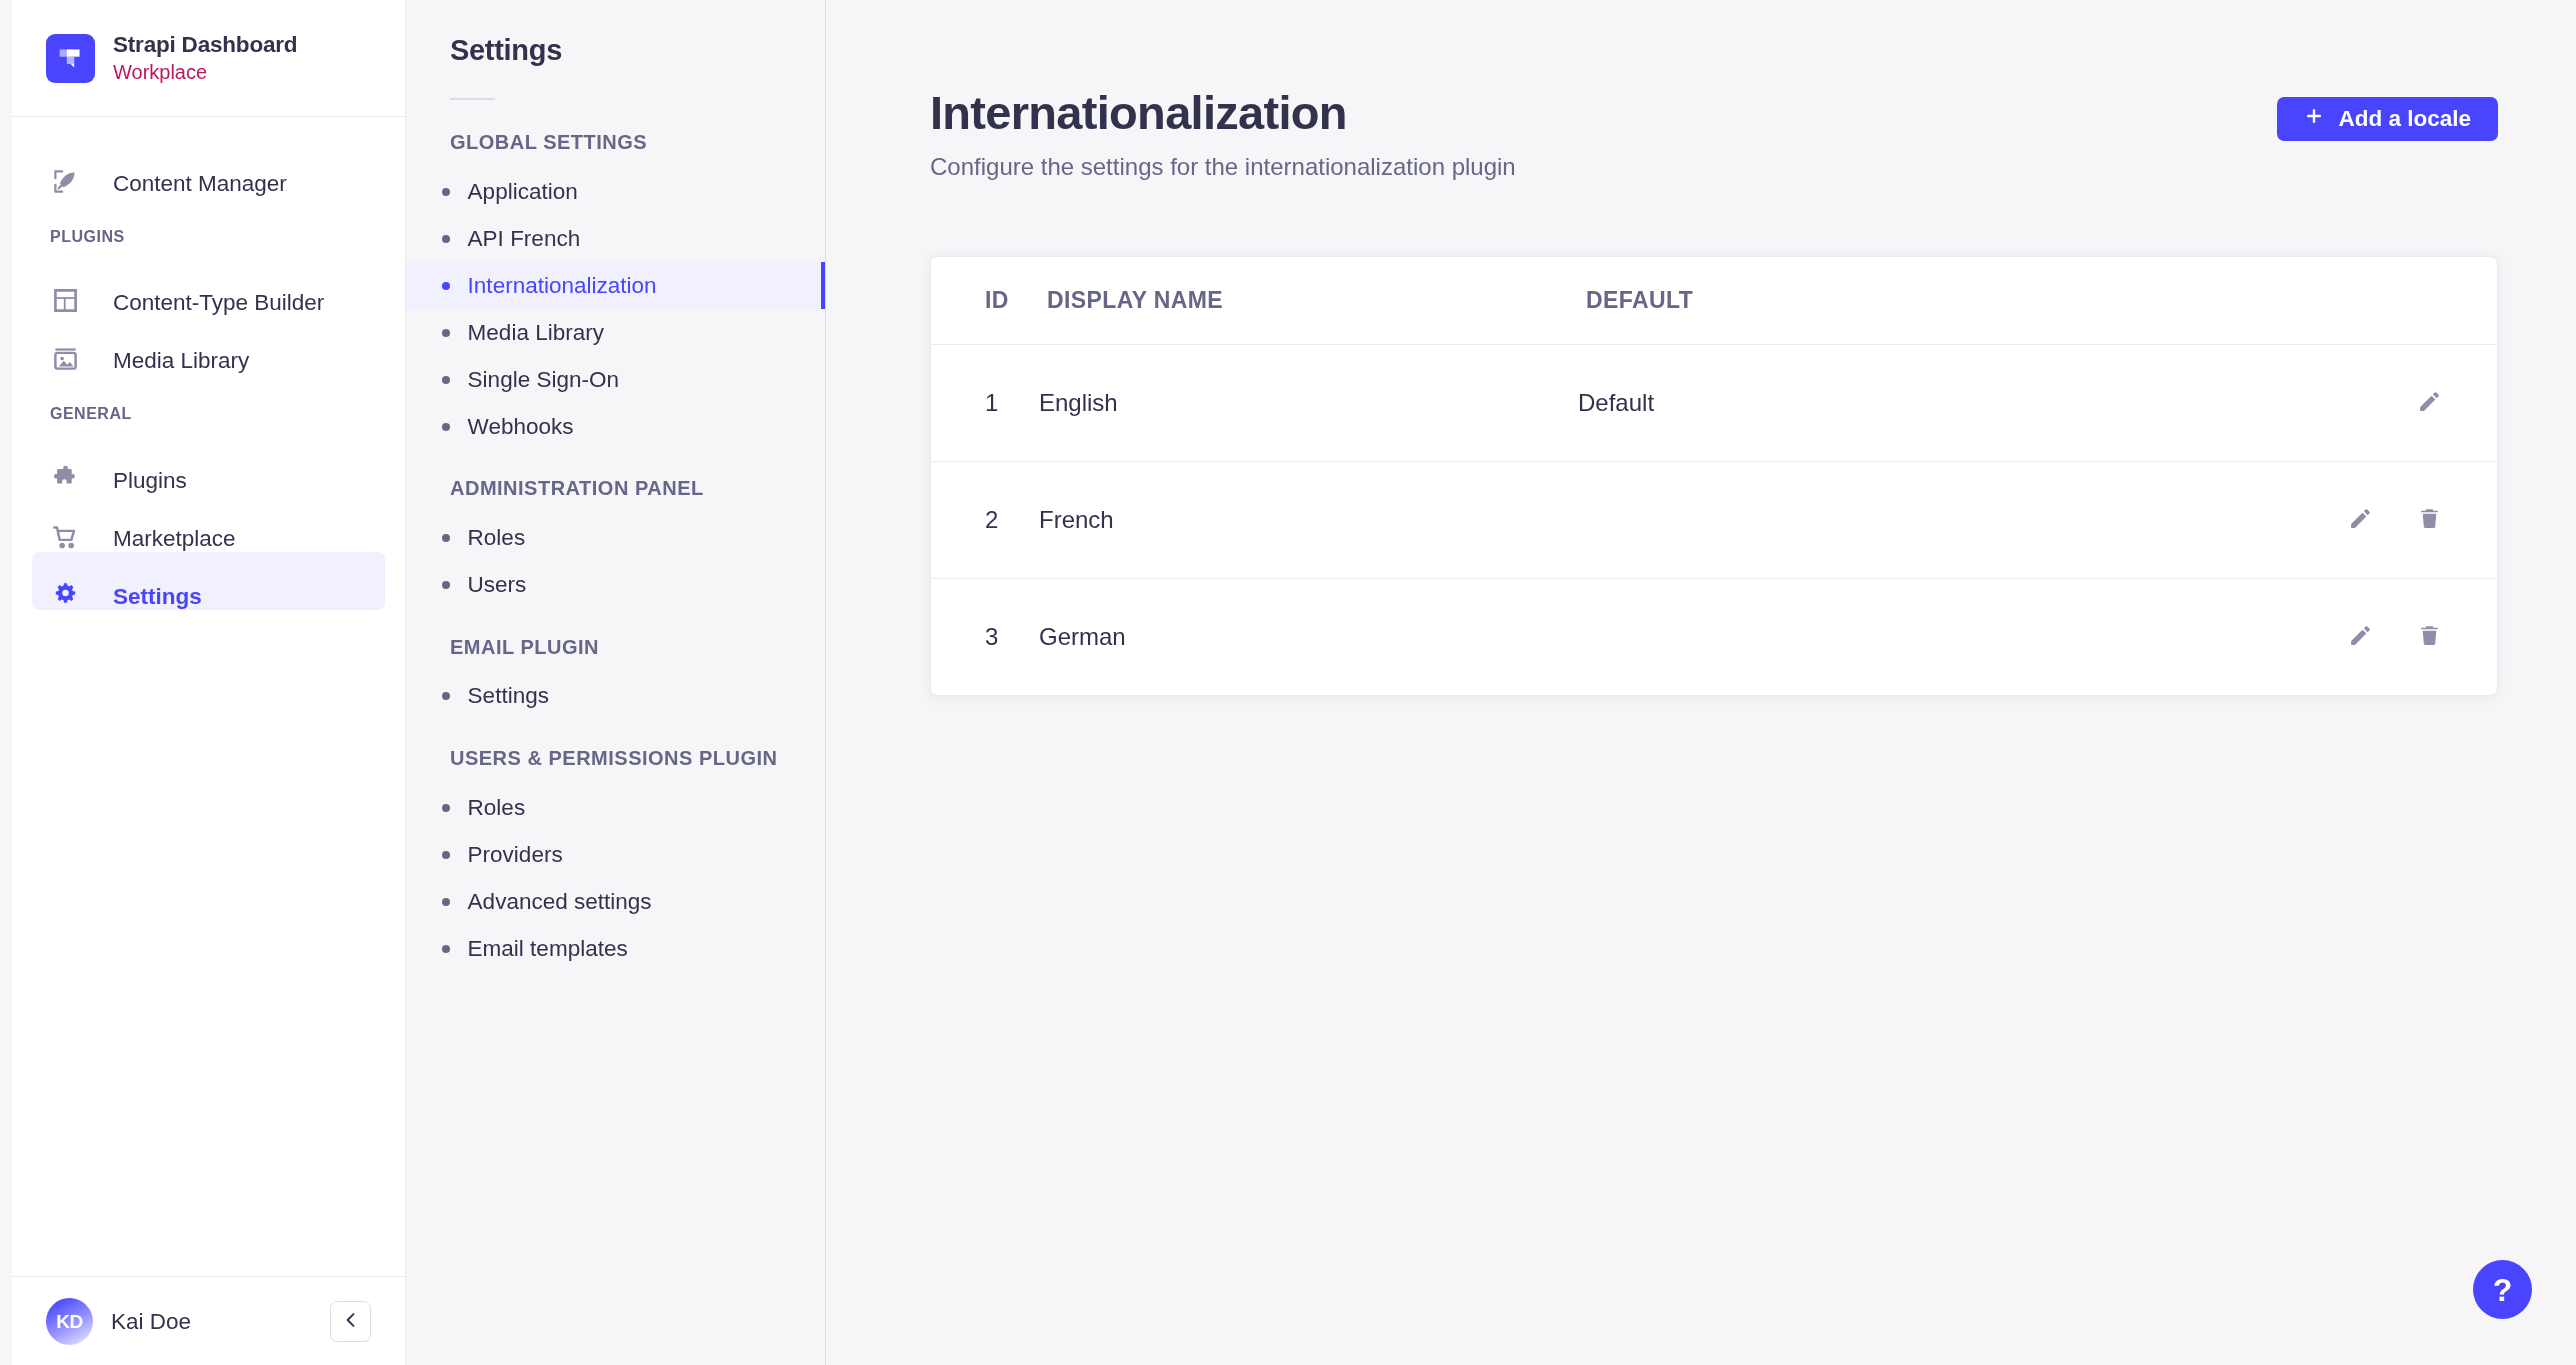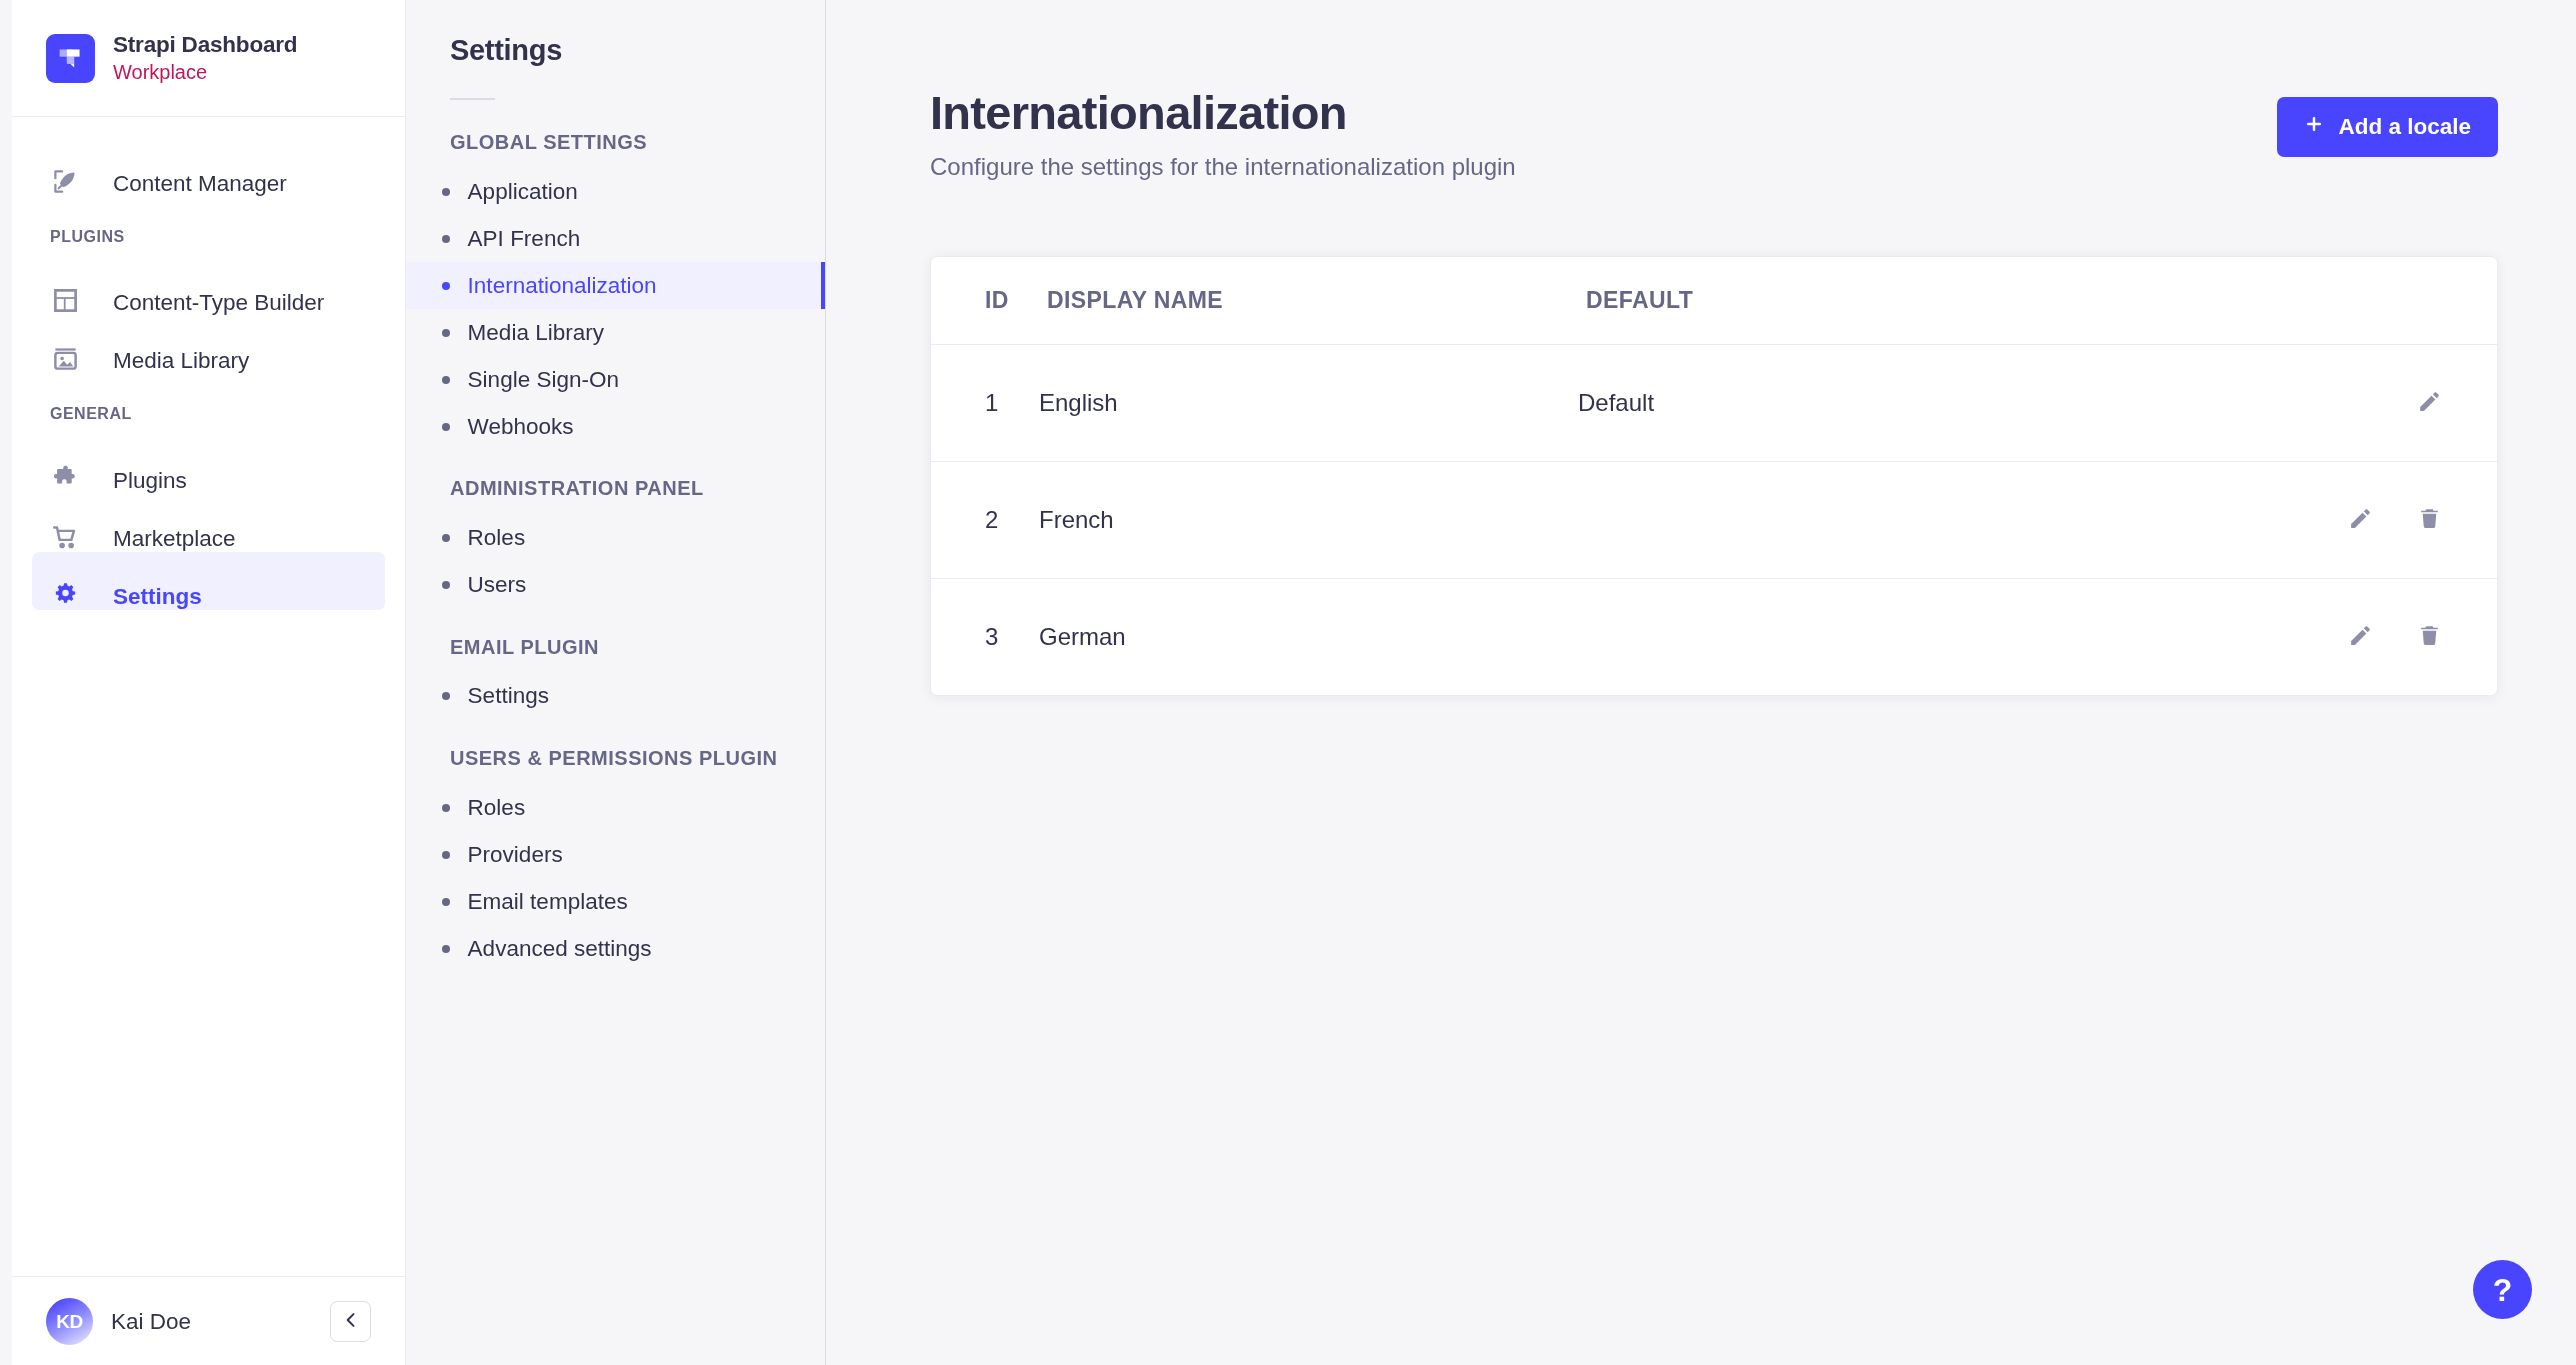--- a/index.html
+++ b/index.html
@@ -102,21 +102,21 @@
   .main { flex: 1; height: 1366px; background: #f6f6f9; position: relative; overflow: hidden; }
   .main-head {
     display: flex; align-items: flex-start; justify-content: space-between;
     padding: 86px 90px 0 104px;
   }
   .page-title { font-size: 47px; font-weight: bold; color: #32324d; letter-spacing: -0.7px; line-height: 1.15; }
   .page-sub { font-size: 24px; color: #666687; margin-top: 12.6px; }
   .add-btn {
     display: flex; align-items: center; gap: 14.4px;
     background: #4945ff; color: #fff; border: none; border-radius: 7.2px;
-    height: 60px; padding: 0 27px; font-size: 22.5px; font-weight: bold;
+    height: 44px; padding: 0 27px; font-size: 22.5px; font-weight: bold;
     font-family: "Liberation Sans", sans-serif; cursor: pointer; white-space: nowrap;
     margin-top: 10.8px;
   }
 
   .card {
     margin: 75px 90px 0 104px;
     background: #ffffff; border-radius: 7.2px;
     border: 0.9px solid #eaeaef;
     box-shadow: 0 1.8px 12.6px rgba(33,33,52,0.06);
     overflow: hidden;
@@ -304,25 +304,25 @@
       <div class="sn-item">
           <span class="dot"></span>
           <span>Roles</span>
         </div>
       <div class="sn-item">
           <span class="dot"></span>
           <span>Providers</span>
         </div>
       <div class="sn-item">
           <span class="dot"></span>
+          <span>Advanced settings</span>
+        </div>
+      <div class="sn-item">
+          <span class="dot"></span>
           <span>Email templates</span>
-        </div>
-      <div class="sn-item">
-          <span class="dot"></span>
-          <span>Advanced settings</span>
         </div>
     </div>
   </aside>
 
   <main class="main">
     <div class="main-head">
       <div>
         <h1 class="page-title">Internationalization</h1>
         <p class="page-sub">Configure the settings for the internationalization plugin</p>
       </div>

